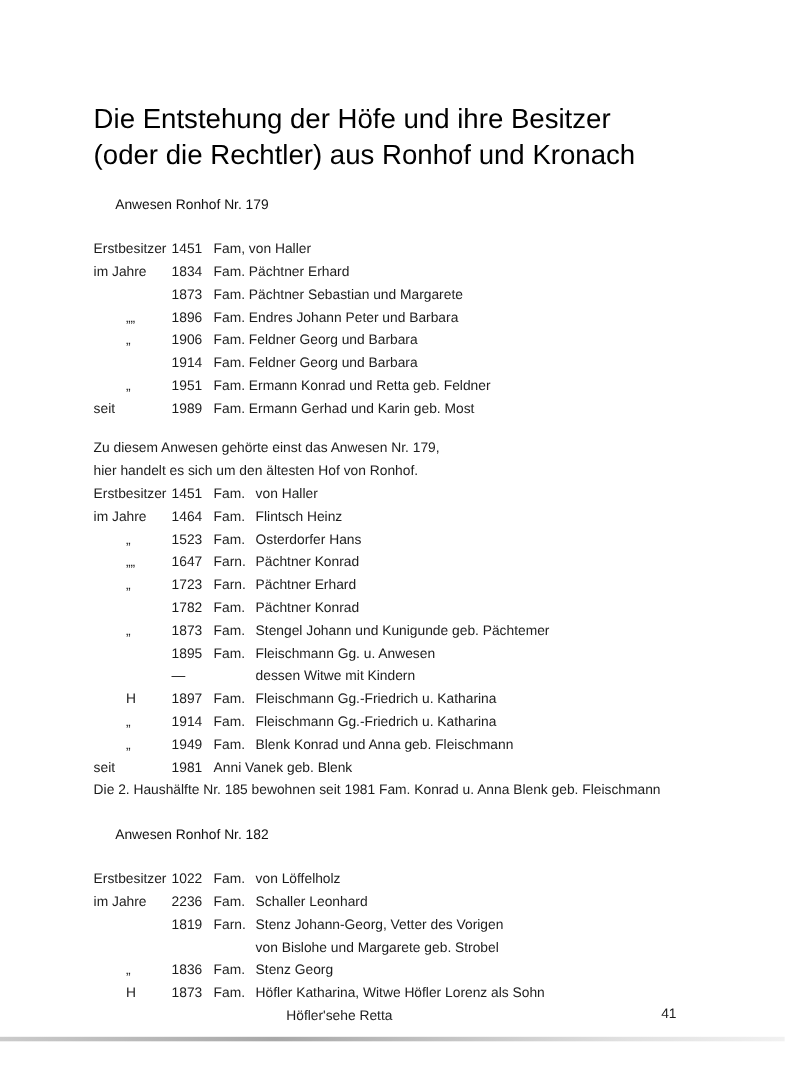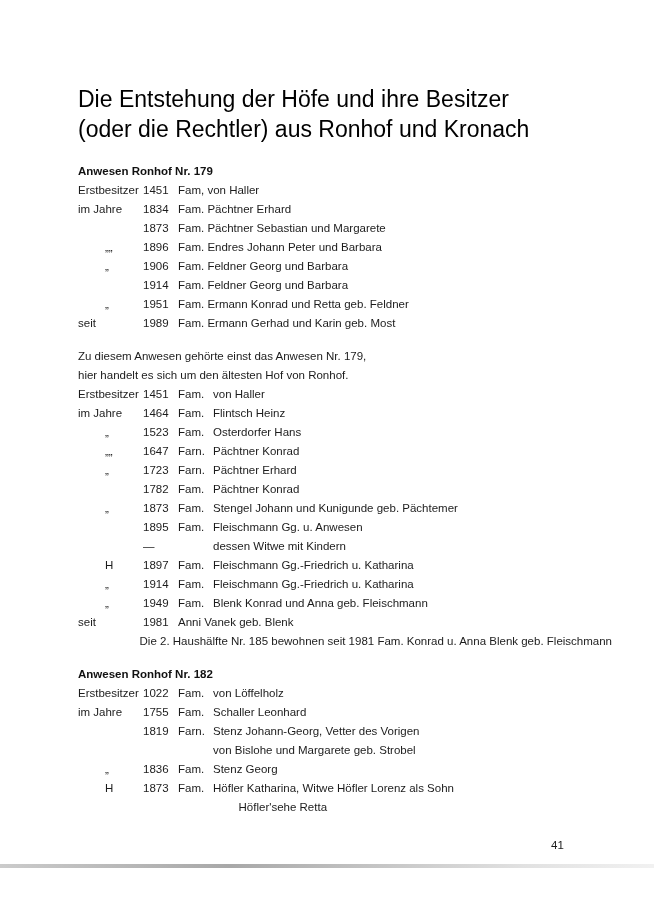--- a/index.html
+++ b/index.html
@@ -24,35 +24,35 @@
     line-height: 30px;
     font-weight: 400;
     color: #000000;
     margin: 0 0 18px 0;
   }
   .doc-title span { display: block; }
   .section { margin-top: 14px; }
   .section:first-child { margin-top: 0; }
   .heading {
     font-size: 11.5px;
-    font-weight: 700;
+    font-weight: 400;
     line-height: 19px;
-    margin: 0;
+    margin: 18px;
     color: #111111;
   }
   .intro:empty { display: none; }
   .intro-line { font-size: 11.5px; line-height: 19px; }
   .row { display: flex; font-size: 11.5px; line-height: 19px; }
   .col-label { flex: 0 0 65px; width: 65px; white-space: pre; box-sizing: border-box; }
   .col-label.indent { padding-left: 27px; }
   .col-year { flex: 0 0 35px; width: 35px; white-space: pre; }
   .col-fam { min-width: 35px; white-space: pre; }
   .col-fam:empty { min-width: 0; }
   .col-name { white-space: pre; }
-  .footer { font-size: 11.5px; line-height: 19px; margin: 0; text-align: right; }
+  .footer { font-size: 11.5px; line-height: 19px; margin: 0; }
   .footer:empty { display: none; }
   .pagenum {
     position: absolute;
     top: 836px;
     left: 551px;
     font-size: 11.5px;
     line-height: 19px;
     color: #1c1c1c;
   }
   .scan-edge {
@@ -243,21 +243,21 @@
     <div class="rows">
   <div class="row">
               <span class="col-label">Erstbesitzer</span>
               <span class="col-year">1022</span>
               <span class="col-fam">Fam.</span>
               <span class="col-name">von Löffelholz</span>
             </div>
 
   <div class="row">
               <span class="col-label">im Jahre</span>
-              <span class="col-year">1755</span>
+              <span class="col-year">2236</span>
               <span class="col-fam">Fam.</span>
               <span class="col-name">Schaller Leonhard</span>
             </div>
 
   <div class="row">
               <span class="col-label"></span>
               <span class="col-year">1819</span>
               <span class="col-fam">Farn.</span>
               <span class="col-name">Stenz Johann-Georg, Vetter des Vorigen</span>
             </div>

